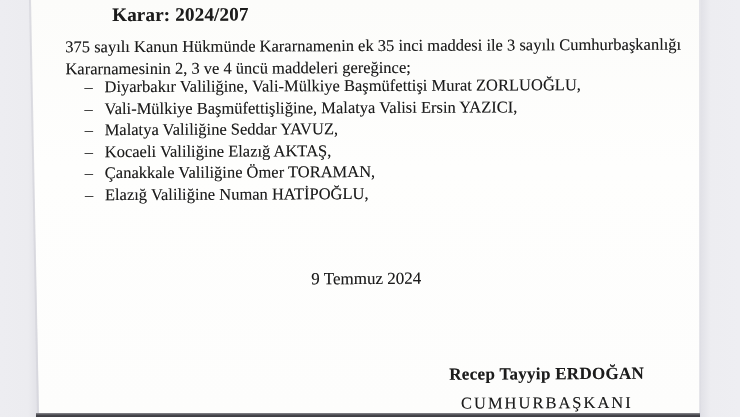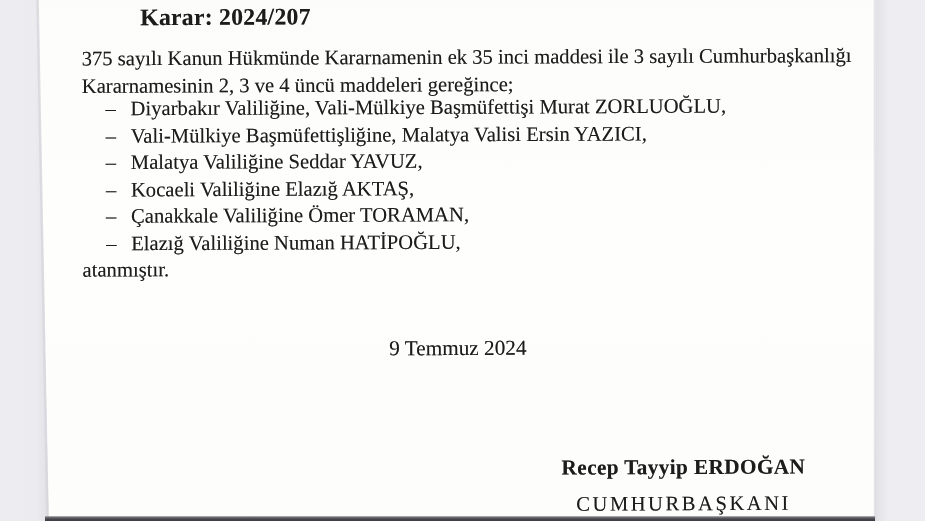--- a/index.html
+++ b/index.html
@@ -127,21 +127,20 @@
         <span class="appointment-marker">–</span><span>Kocaeli Valiliğine Elazığ AKTAŞ,</span>
       </div>
       <div class="appointment-item">
         <span class="appointment-marker">–</span><span>Çanakkale Valiliğine Ömer TORAMAN,</span>
       </div>
       <div class="appointment-item">
         <span class="appointment-marker">–</span><span>Elazığ Valiliğine Numan HATİPOĞLU,</span>
       </div>
     </div>
 
-    <div class="closing">atanmıştır.</div>
 
     <div class="decree-date">9 Temmuz 2024</div>
 
     <div class="signature">
       <div class="signature-name">Recep Tayyip ERDOĞAN</div>
       <div class="signature-title">CUMHURBAŞKANI</div>
     </div>
 
   </div>
 

